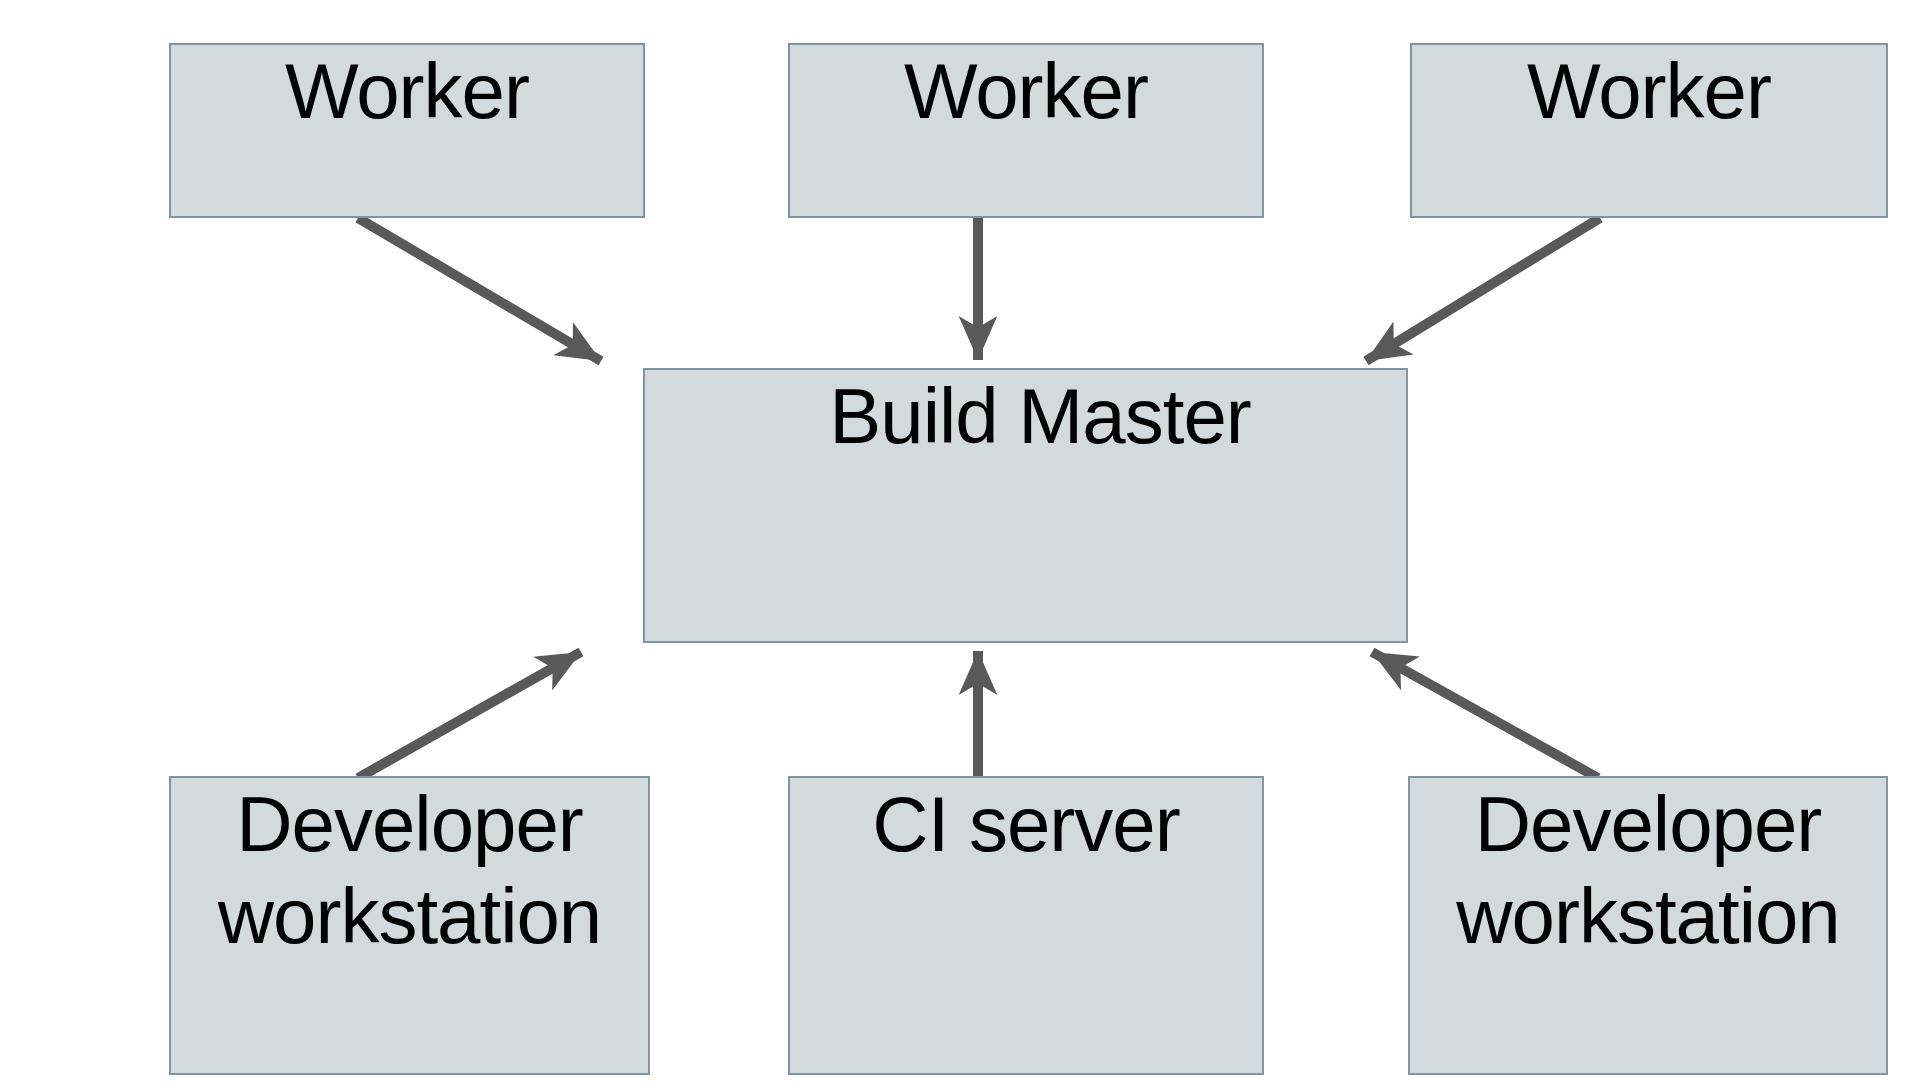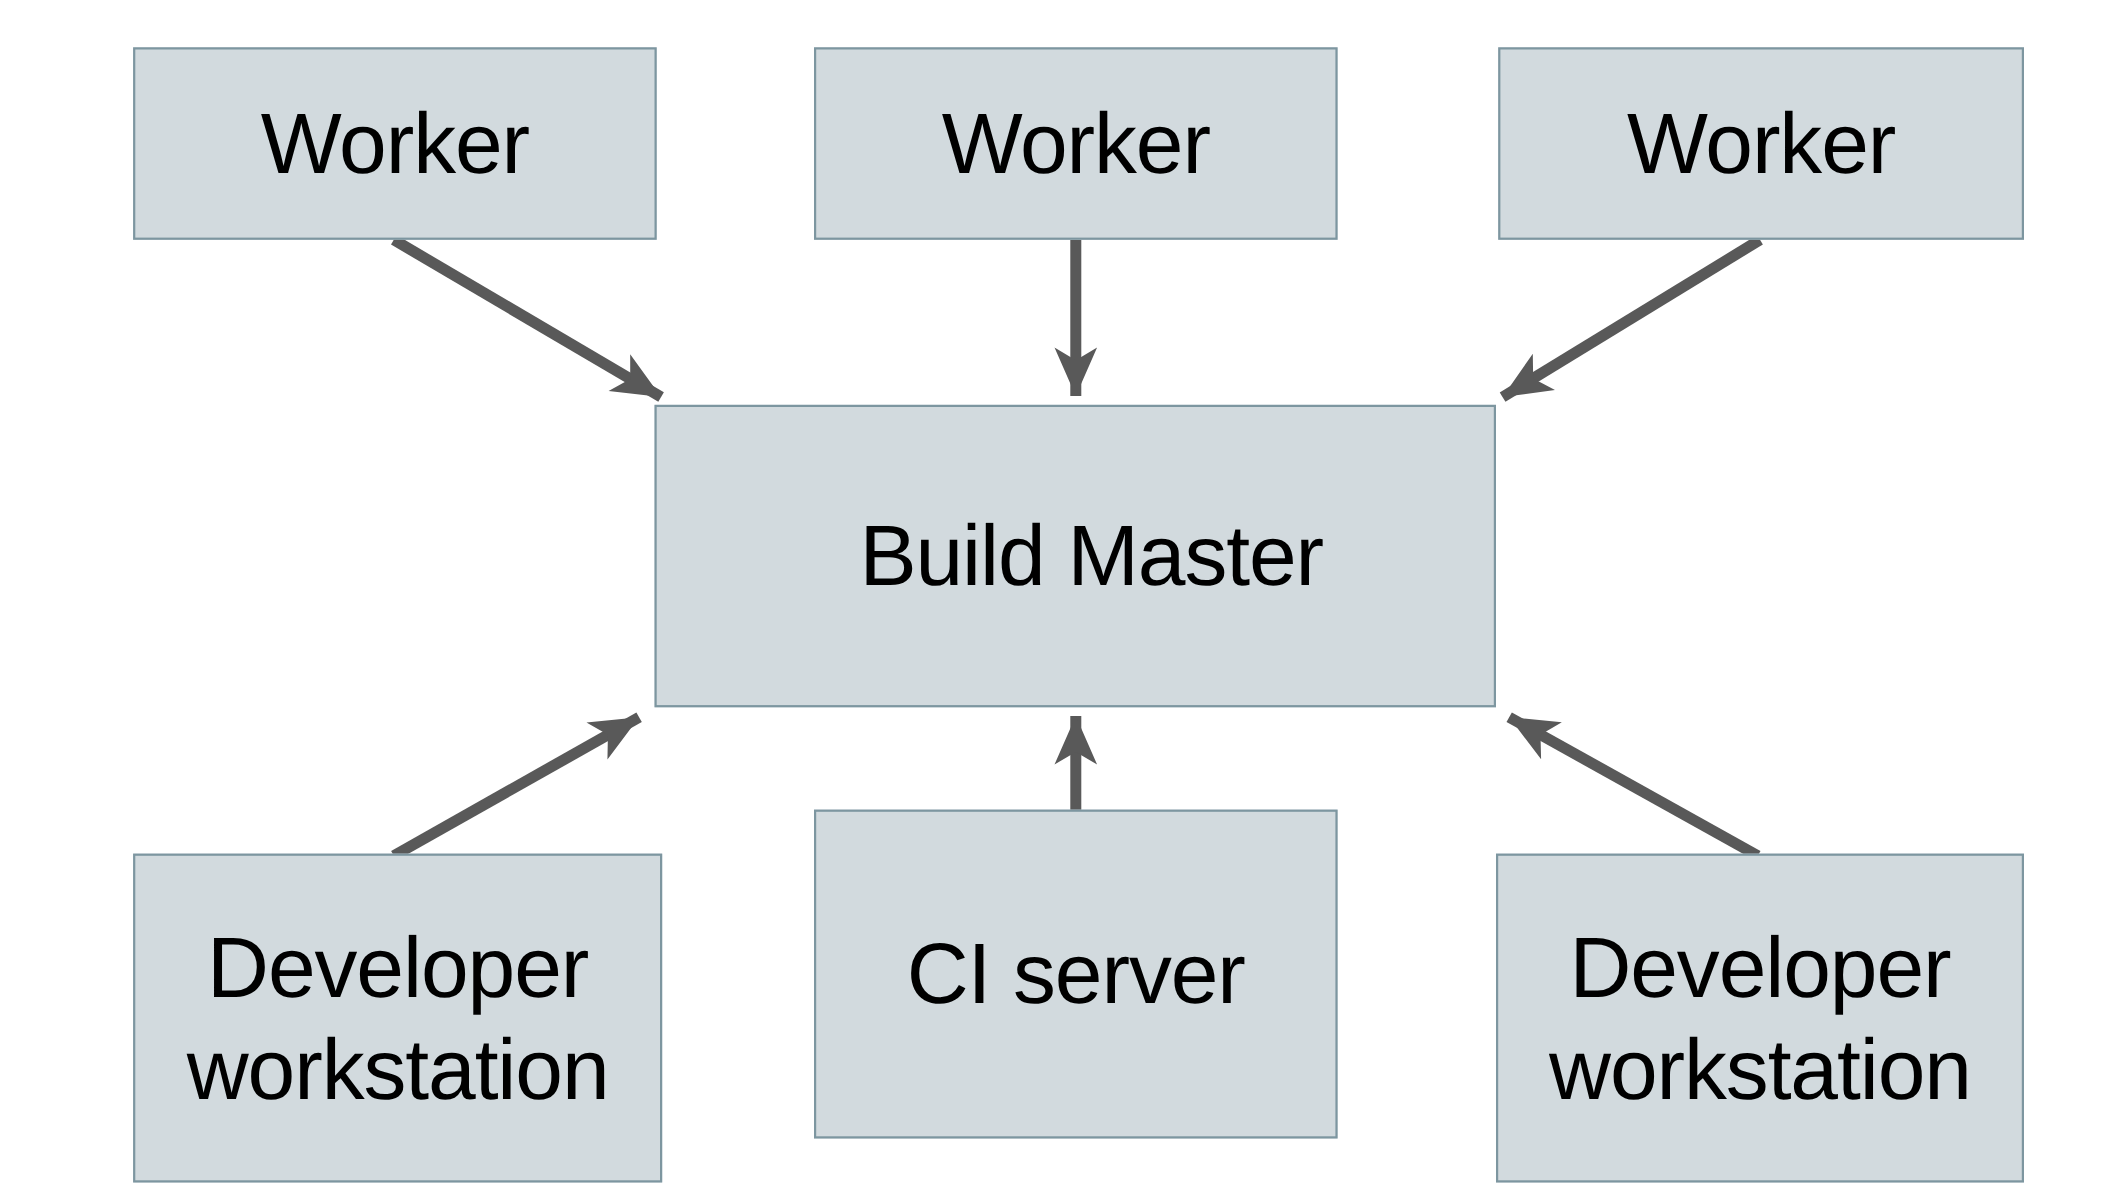--- a/index.html
+++ b/index.html
@@ -22,44 +22,45 @@
     width: 1910px;
     height: 1090px;
     display: block;
   }
   .node {
     position: absolute;
     box-sizing: border-box;
     background: var(--node-fill, #d2dade);
     border: 2px solid var(--node-border, #7d96a0);
     display: flex;
-    align-items: center;
+    align-items: flex-start;
     justify-content: center;
     text-align: center;
     color: var(--text, #000000);
     font-size: 78px;
     line-height: 1.18;
     letter-spacing: -1px;
     padding: 0 18px;
+    margin-left: 48px;
   }
   .edge {
     stroke: var(--arrow, #595959);
     stroke-width: 10;
     fill: none;
   }
   .edge-head {
     fill: var(--arrow, #595959);
   }
   
   #n-worker-1      { left: 121px;  top: 43px;  width: 476px; height: 175px; }
   #n-worker-2      { left: 740px;  top: 43px;  width: 476px; height: 175px; }
   #n-worker-3      { left: 1362px; top: 43px;  width: 478px; height: 175px; }
   #n-build-master  { left: 595px;  top: 368px; width: 765px; height: 275px; padding-left: 47px; }
   #n-dev-left      { left: 121px;  top: 776px; width: 481px; height: 299px; }
-  #n-ci-server     { left: 740px;  top: 736px; width: 476px; height: 299px; }
+  #n-ci-server     { left: 740px;  top: 776px; width: 476px; height: 299px; }
   #n-dev-right     { left: 1360px; top: 776px; width: 480px; height: 299px; }
 </style>
 </head>
 <body>
 
 <div id="canvas">
 
   <svg id="edges-layer" viewBox="0 0 1910 1090" xmlns="http://www.w3.org/2000/svg">
     <defs>
       <marker id="arrowhead" viewBox="0 0 10 10" refX="10" refY="5" markerWidth="7.2" markerHeight="4.4" orient="auto" markerUnits="strokeWidth">

